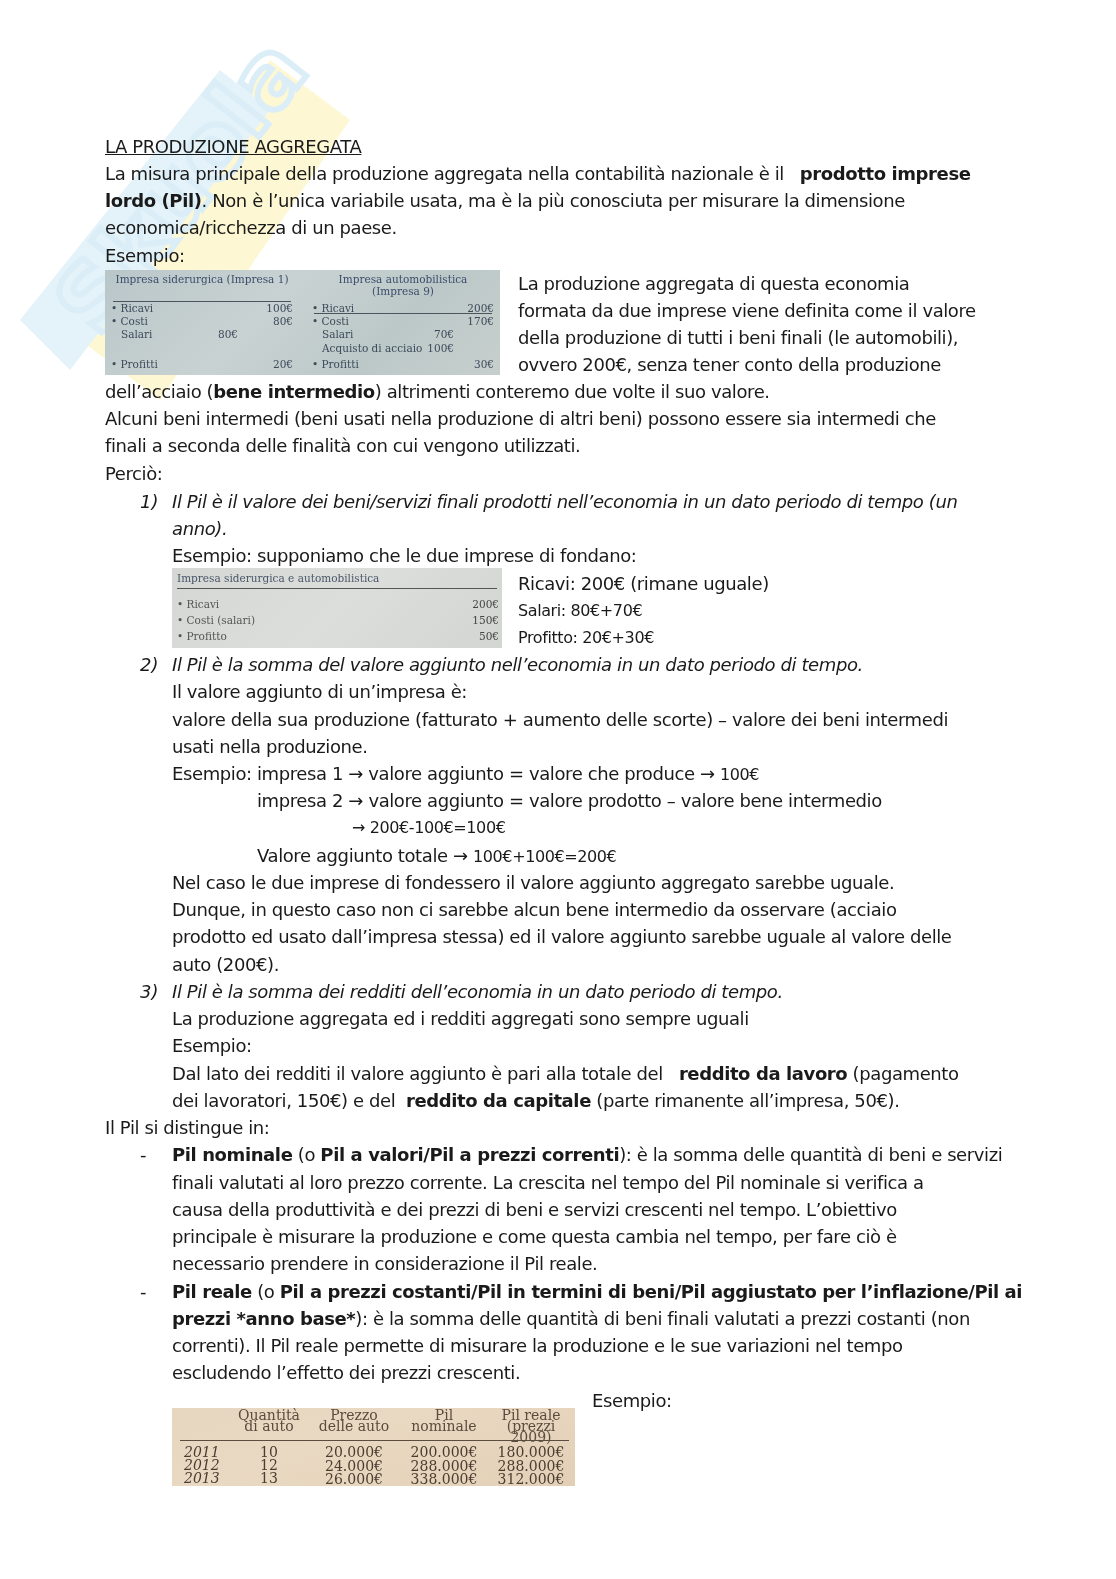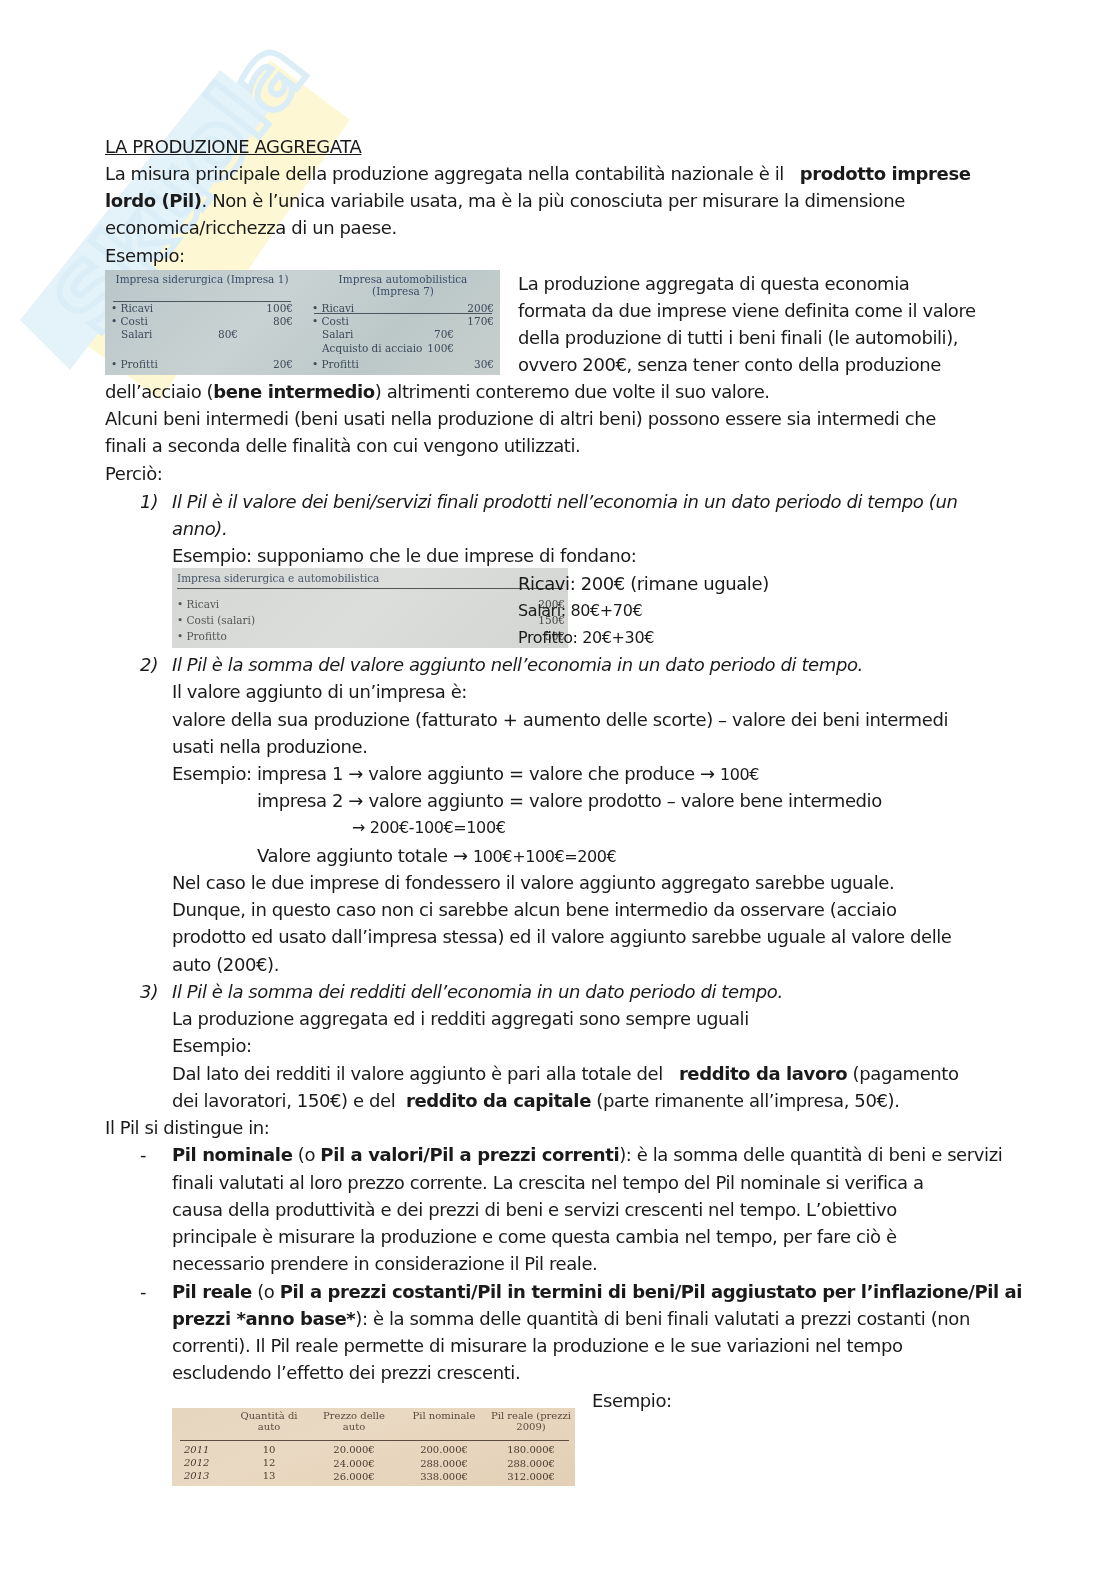--- a/index.html
+++ b/index.html
@@ -19,28 +19,28 @@
   
   .scan { position: absolute; font-family: "DejaVu Serif", serif; color: #3c4a5a; overflow: hidden; }
   .scan1 { left: 0; top: 270px; width: 395px; height: 105px;
            background: linear-gradient(135deg, #b9c6c9 0%, #c9d2d2 40%, #bcc8c8 70%, #c6cfcd 100%); }
   .scan1 .col { position: absolute; top: 0; width: 190px; height: 100%; font-size: 10.5px; }
   .scan1 .hdr { position: absolute; top: 3px; left: 6px; right: 6px; text-align: center; color: #3b4d6b; border-bottom: 1.5px solid #4a5560; padding-bottom: 16px; }
   .scan1 .row { position: absolute; left: 4px; right: 4px; height: 14px; }
   .scan1 .lbl { position: absolute; left: 0; }
   .scan1 .sub { position: absolute; right: 40px; }
   .scan1 .val { position: absolute; right: 0; }
-  .scan2 { left: 67px; top: 568px; width: 396px; height: 80px;
+  .scan2 { left: 67px; top: 568px; width: 330px; height: 80px;
            background: linear-gradient(135deg, #d4d7d4 0%, #dcdedb 50%, #d2d5d1 100%); font-size: 10.5px; }
   .scan2 .hdr { position: absolute; top: 4px; left: 5px; right: 5px; color: #4a5668; border-bottom: 1.5px solid #555; padding-bottom: 4px; }
   .scan2 .row { position: absolute; left: 5px; right: 3px; height: 14px; }
   .scan2 .lbl { position: absolute; left: 0; color: #555; }
   .scan2 .val { position: absolute; right: 0; color: #444; }
   .scan3 { left: 67px; top: 1408px; width: 403px; height: 78px;
-           background: linear-gradient(160deg, #e6d6c0 0%, #ead9c2 40%, #e2cfb6 100%); font-size: 10px; color: #4a3c30; }
+           background: linear-gradient(160deg, #e6d6c0 0%, #ead9c2 40%, #e2cfb6 100%); font-size: 14px; color: #4a3c30; }
   .scan3 .th { position: absolute; top: 2px; text-align: center; line-height: 11px; color: #5a4c3e; }
   .scan3 .rule { position: absolute; left: 8px; right: 6px; top: 32px; border-top: 1.5px solid #5a4c3e; }
   .scan3 .cell { position: absolute; text-align: center; }
   .scan3 .yr { position: absolute; left: 12px; font-style: italic; }
 </style>
 </head>
 <body>
 
 <svg class="watermark" viewBox="0 0 420 360">
   <polygon points="60,300 250,20 330,80 140,360" fill="#fdf3b0"></polygon>
@@ -75,21 +75,21 @@
       <div class="row" style="top:58px">
           <span class="lbl">&nbsp;&nbsp;&nbsp;<span>Salari</span></span>
           <span class="sub" style="right:55px">80€</span>
         </div>
       <div class="row" style="top:88px">
           <span class="lbl">• <span>Profitti</span></span>
           <span class="val">20€</span>
         </div>
     </div>
     <div class="col" style="left:203px">
-      <div class="hdr">Impresa automobilistica (Impresa 7)</div>
+      <div class="hdr">Impresa automobilistica (Impresa 9)</div>
       <div class="row" style="top:32px">
           <span class="lbl">• <span>Ricavi</span></span>
           <span class="val">200€</span>
         </div>
       <div class="row" style="top:45px">
           <span class="lbl">• <span>Costi</span></span>
           <span class="val">170€</span>
         </div>
       <div class="row" style="top:58px">
           <span class="lbl">&nbsp;&nbsp;&nbsp;<span>Salari</span></span>

